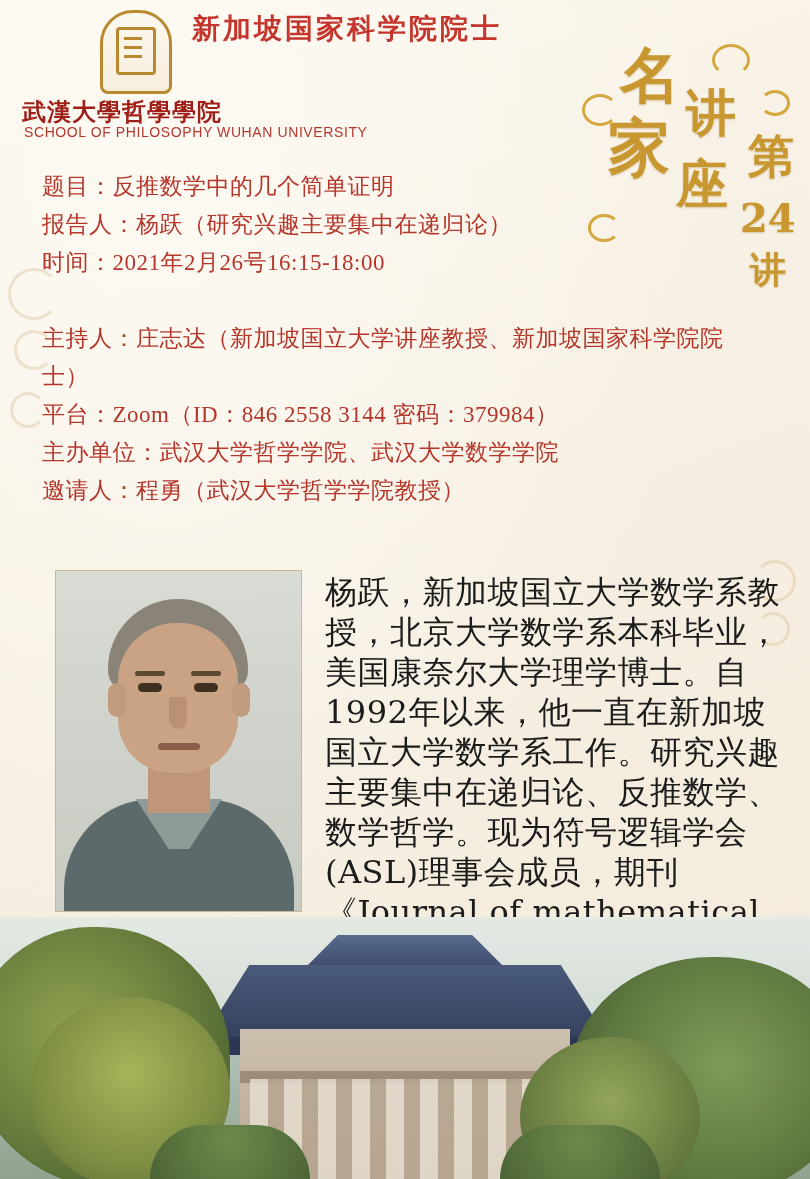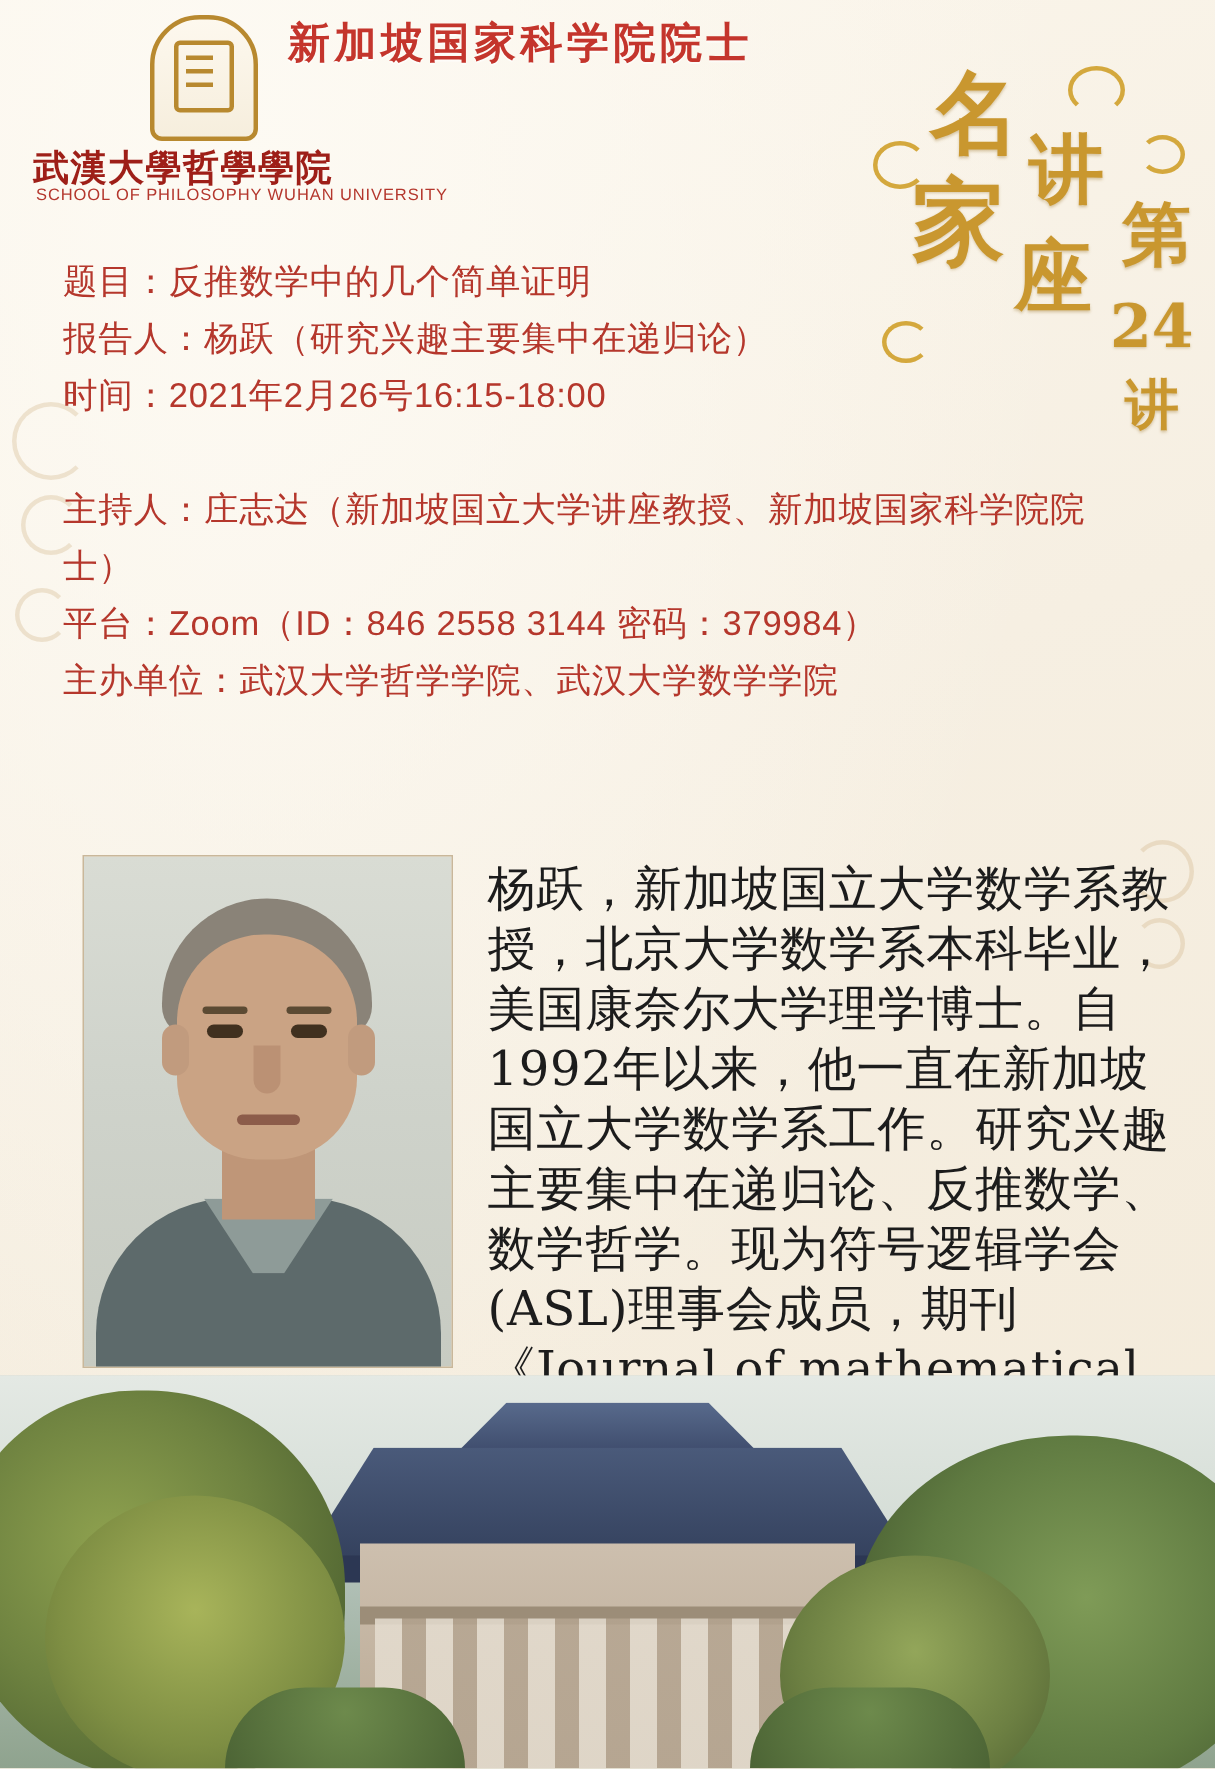--- a/index.html
+++ b/index.html
@@ -96,21 +96,21 @@
     font-size: 24px;
     font-weight: 700;
     color: #9e1f18;
     letter-spacing: 1px;
     white-space: nowrap;
   }
   .logo-en {
     position: absolute;
     left: 2px;
     top: 116px;
-    font-size: 11px;
+    font-size: 14px;
     letter-spacing: 0.6px;
     color: #b4372d;
     white-space: nowrap;
     text-align: center;
   }
 
   
   .brush-wrap {
     position: absolute;
     right: 8px;
@@ -144,21 +144,21 @@
   .cr4 { width: 24px; height: 20px; left: 208px; top: 72px; border-left-color: transparent; }
 
   
   .info {
     position: absolute;
     left: 42px;
     top: 168px;
     width: 700px;
   }
   .info-line {
-    font-family: Liberation Sans, sans-serif;
+    font-family: Liberation Serif, serif;
     font-size: 23px;
     line-height: 38px;
     color: #b5372c;
     letter-spacing: 0.5px;
     white-space: nowrap;
   }
   .info-line.wrap { white-space: normal; width: 700px; margin-top: 38px; }
 
   
   .portrait {
@@ -424,20 +424,21 @@
     <div class="brush brush-jiang2">讲</div>
   </div>
 
   <div class="info">
     <div class="info-line">题目：反推数学中的几个简单证明</div>
     <div class="info-line">报告人：杨跃（研究兴趣主要集中在递归论）</div>
     <div class="info-line">时间：2021年2月26号16:15-18:00</div>
     <div class="info-line wrap">主持人：庄志达（新加坡国立大学讲座教授、新加坡国家科学院院士）</div>
     <div class="info-line">平台：Zoom（ID：846 2558 3144  密码：379984）</div>
     <div class="info-line">主办单位：武汉大学哲学学院、武汉大学数学学院</div>
+    <div class="info-line">邀请人：程勇（武汉大学哲学学院教授）</div>
   </div>
 
   <div class="portrait">
     <div class="p-shoulders"></div>
     <div class="p-collar"></div>
     <div class="p-neck"></div>
     <div class="p-hair"></div>
     <div class="p-face"></div>
     <div class="p-ear-l"></div>
     <div class="p-ear-r"></div>

